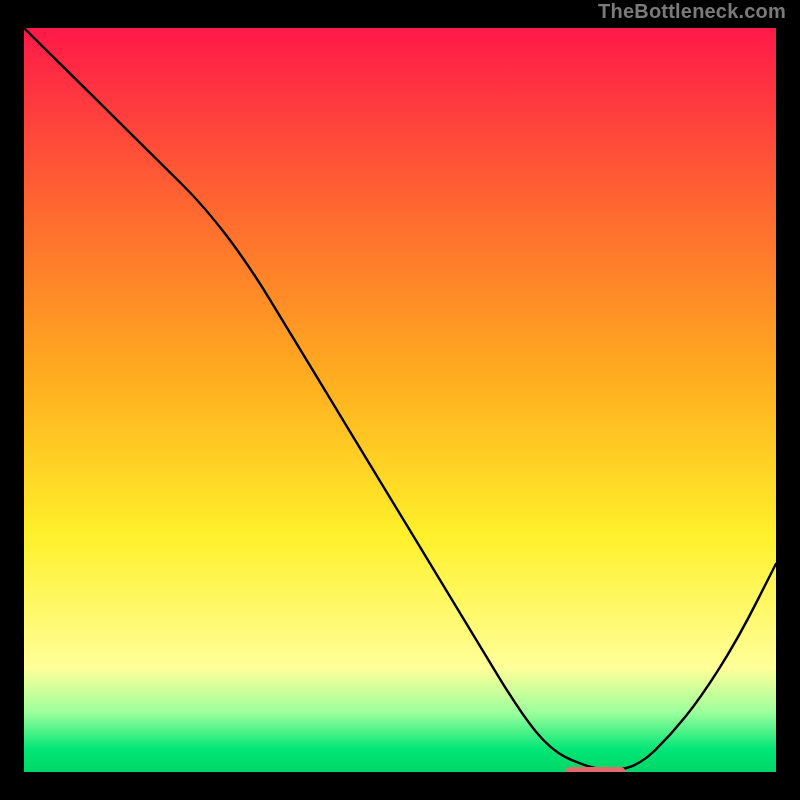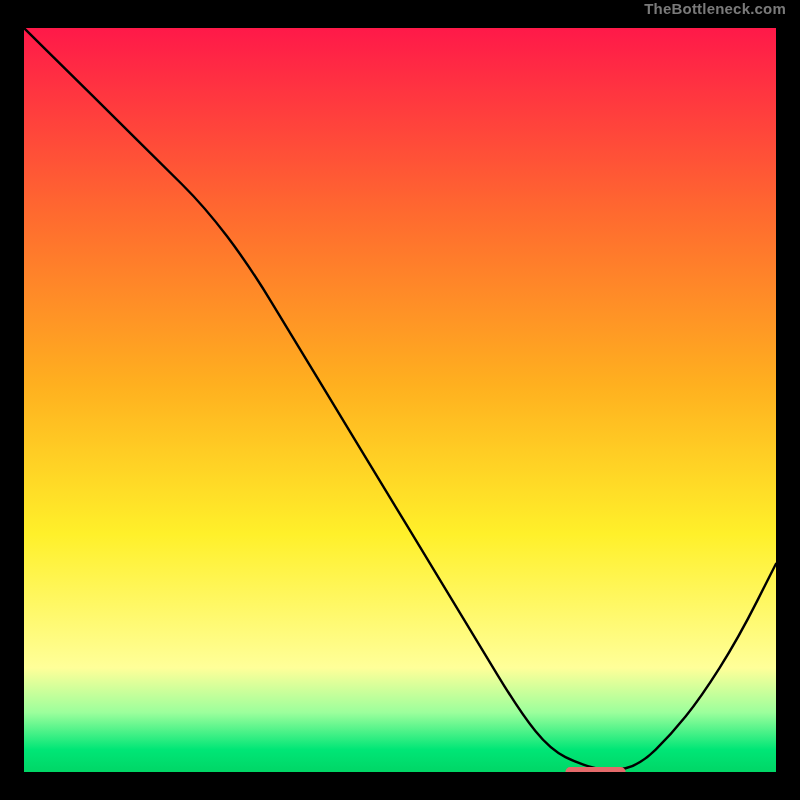--- a/index.html
+++ b/index.html
@@ -15,21 +15,21 @@
     position: relative;
     width: 800px;
     height: 800px;
     background: #000;
   }
   .watermark {
     position: absolute;
     top: 0;
     right: 14px;
     color: #7a7a7a;
-    font-size: 15px;
+    font-size: 20px;
     font-weight: 600;
     letter-spacing: 0.2px;
     z-index: 20;
     user-select: none;
   }
   .plot-wrap {
     position: absolute;
     left: 24px;
     top: 28px;
     width: 752px;

